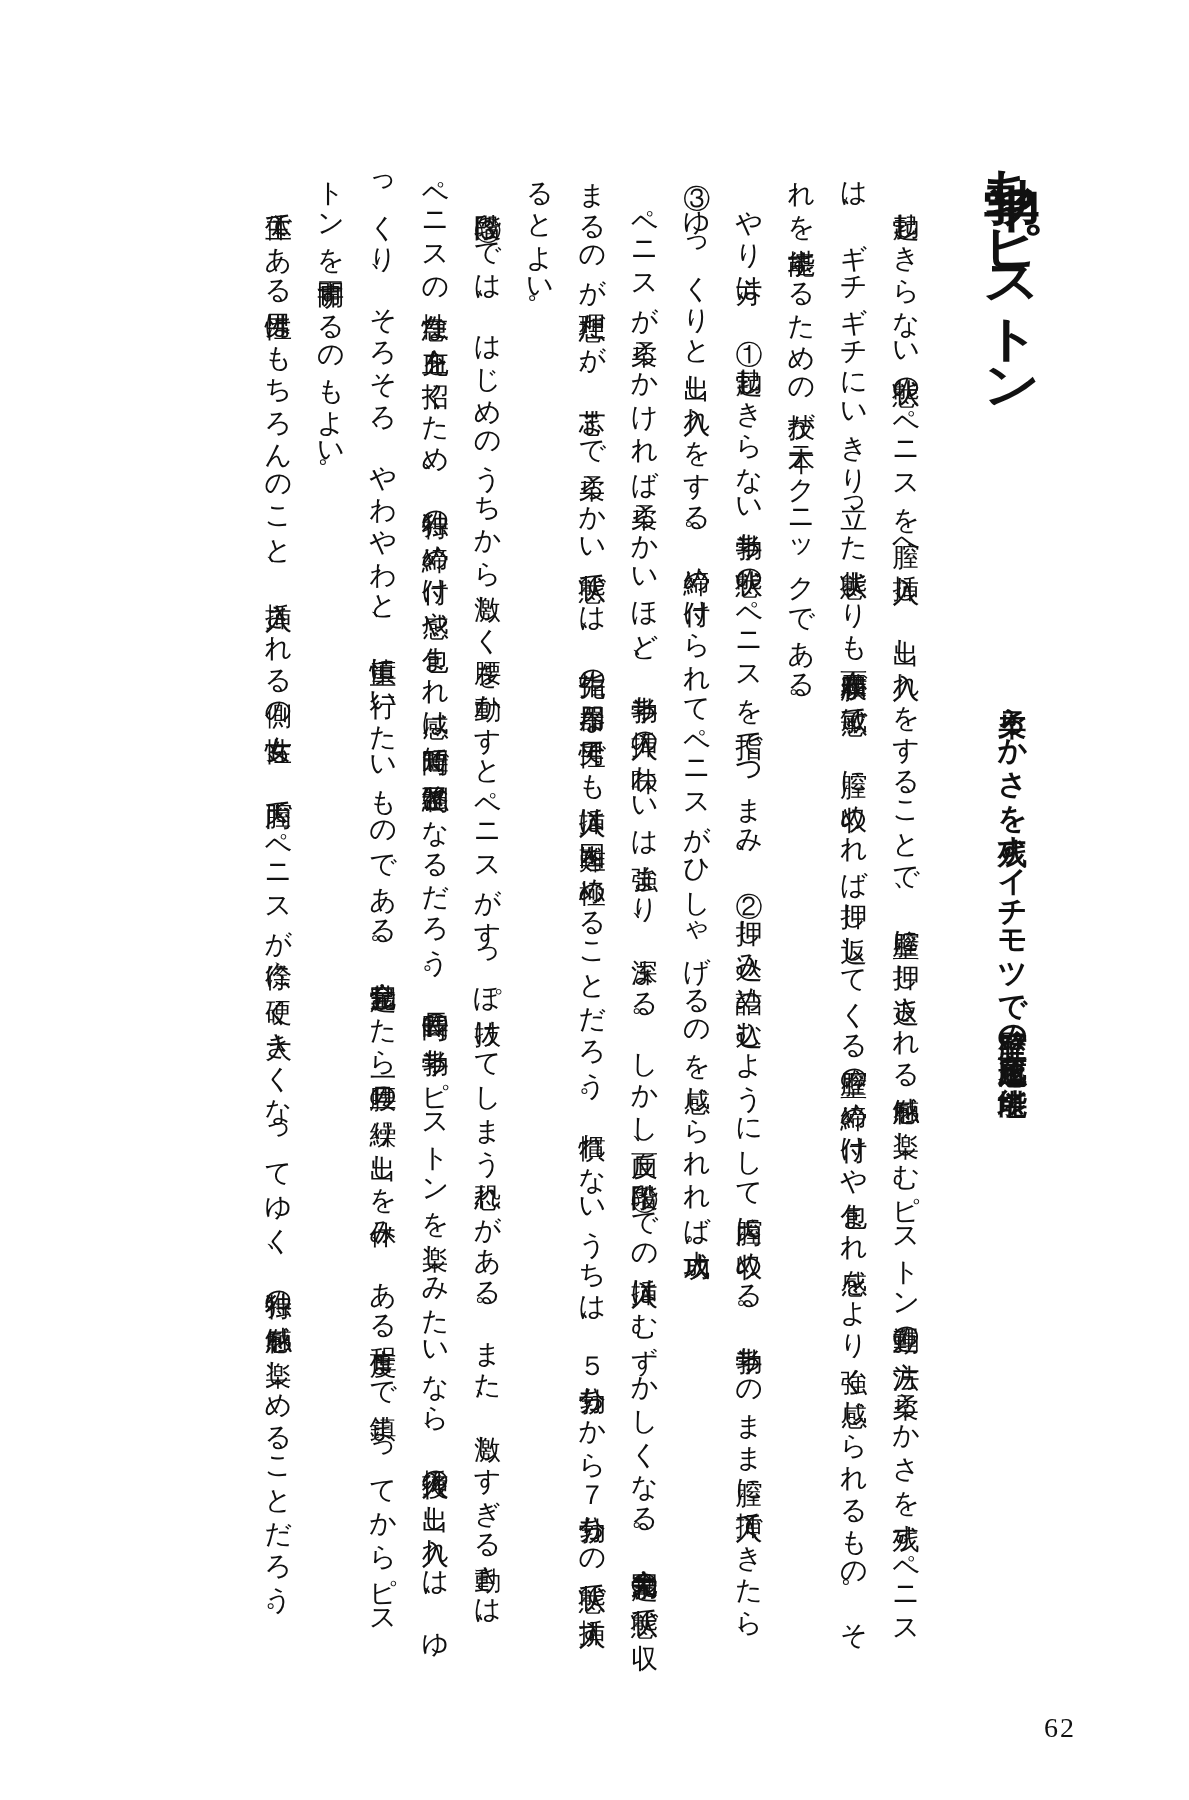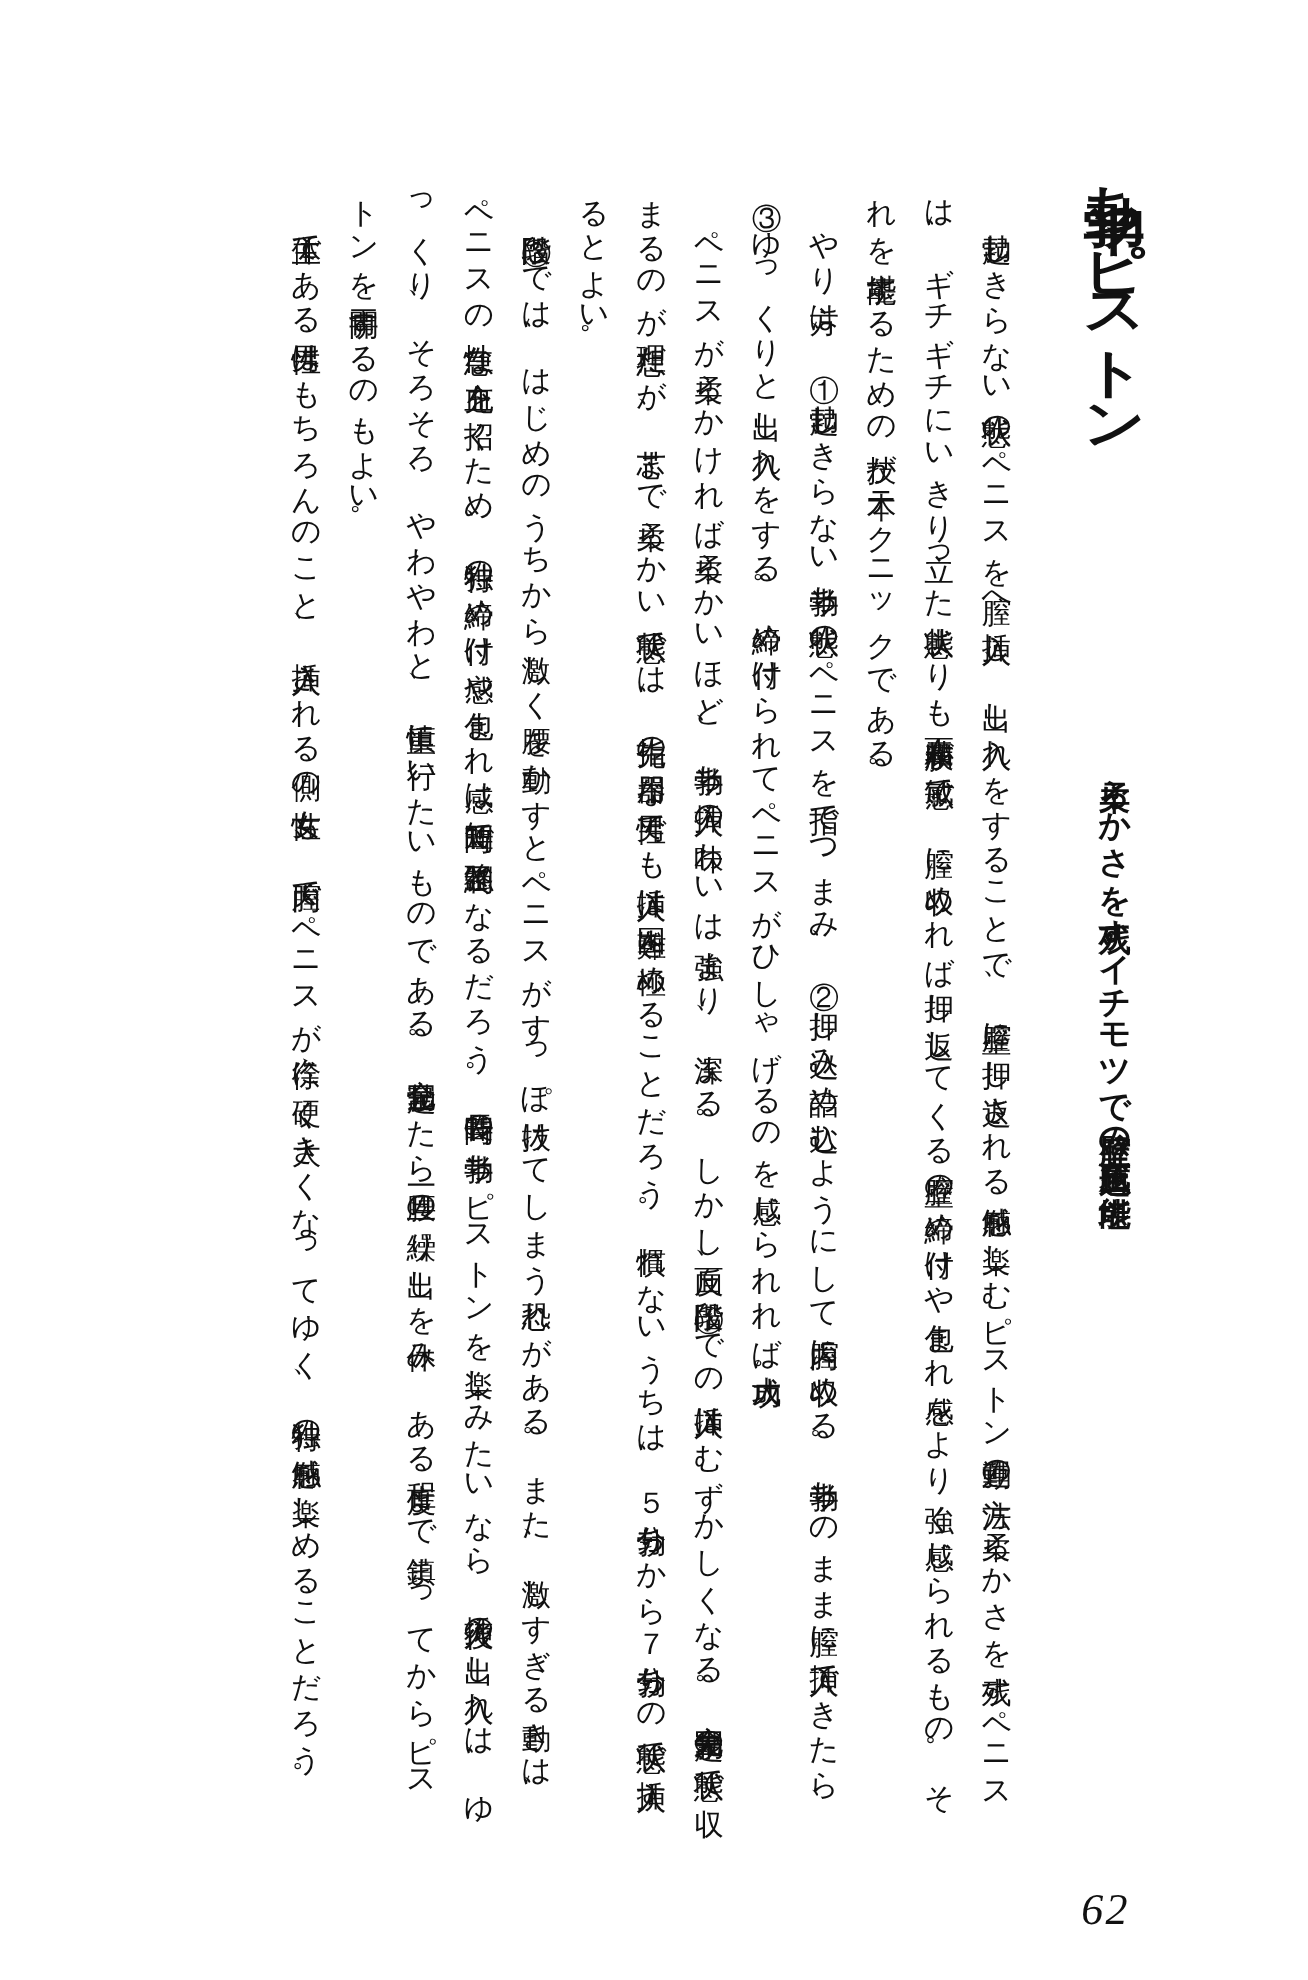--- a/index.html
+++ b/index.html
@@ -66,25 +66,24 @@
   }
   .body-text p {
     margin: 0;
     padding: 0;
     text-indent: 28.5px;
   }
   
   .page-number {
     position: absolute;
     top: 1712px;
-    left: 983px;
-    font-size: 40px;
+    left: 1044px;
+    font-size: 28px;
     letter-spacing: 2px;
     font-family: "Liberation Serif", "DejaVu Serif", serif;
-    font-style: italic;
   }
 </style>
 </head>
 <body>
 
 <div class="page">
 
   <h1 class="chapter-title">半勃ちピストン</h1>
 
   <h2 class="chapter-subtitle">柔らかさを残すイチモツで膣壁の圧迫感を堪能</h2>

